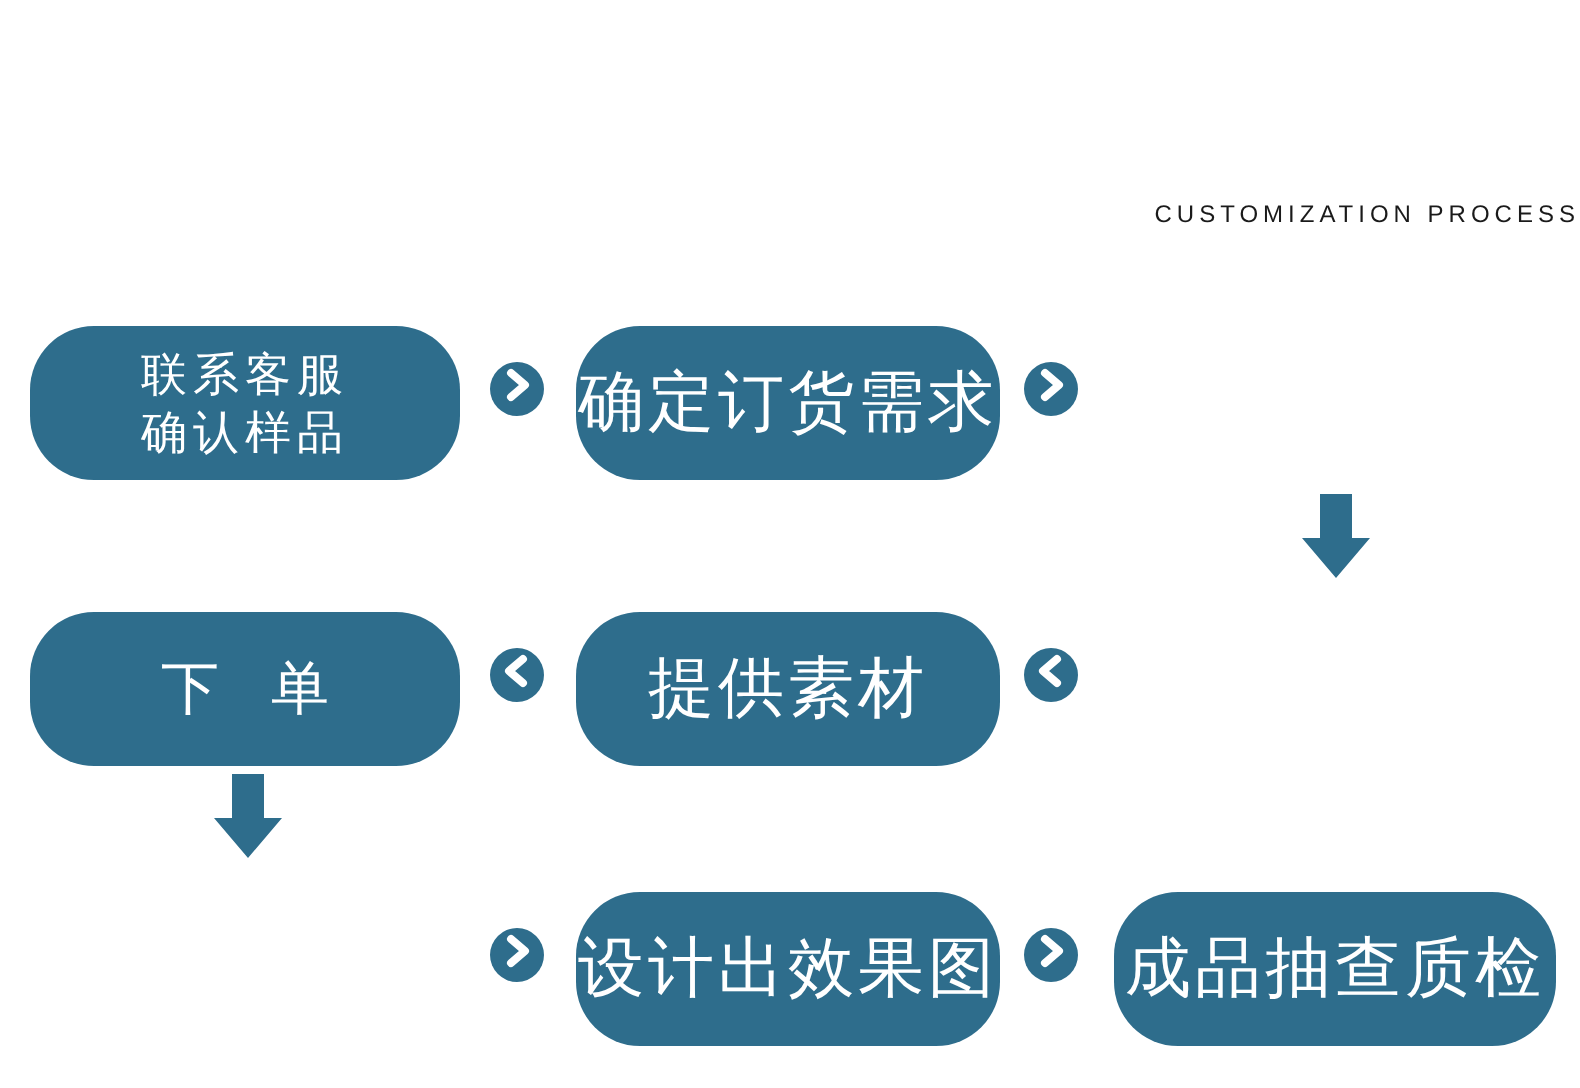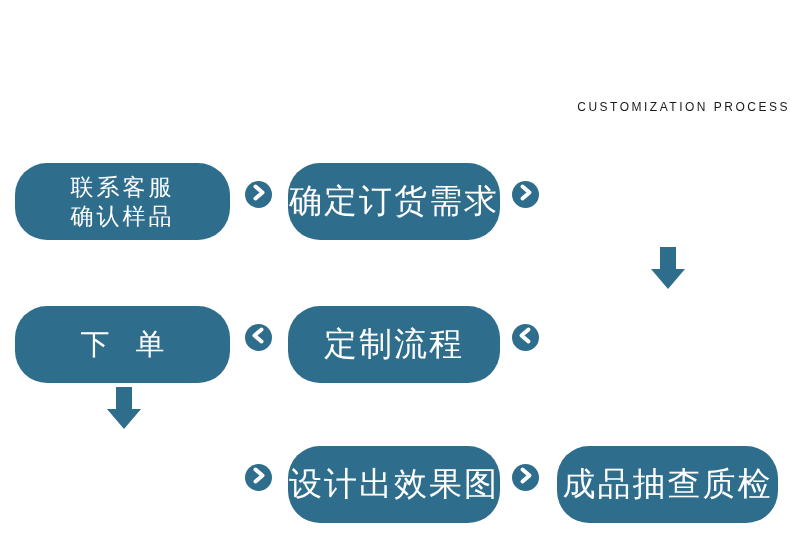--- a/index.html
+++ b/index.html
@@ -115,21 +115,21 @@
     <span class="spaced">下 单</span>
   </div>
   <div class="chev r2 g1">
     <span>
       <svg width="27" height="27" viewBox="0 0 27 27">
           <polyline points="16.5,7.5 9.5,13.5 16.5,19.5" fill="none" stroke="#fff" stroke-width="4" stroke-linecap="round" stroke-linejoin="round"></polyline>
         </svg>
     </span>
   </div>
   <div class="pill r2 c2">
-    <span class="single">定制流程</span>
+    <span class="single">提供素材</span>
   </div>
   <div class="chev r2 g2">
     <span>
       <svg width="27" height="27" viewBox="0 0 27 27">
           <polyline points="16.5,7.5 9.5,13.5 16.5,19.5" fill="none" stroke="#fff" stroke-width="4" stroke-linecap="round" stroke-linejoin="round"></polyline>
         </svg>
     </span>
   </div>
 
   <div class="down-arrow" style="left:107px; top:387px;">

